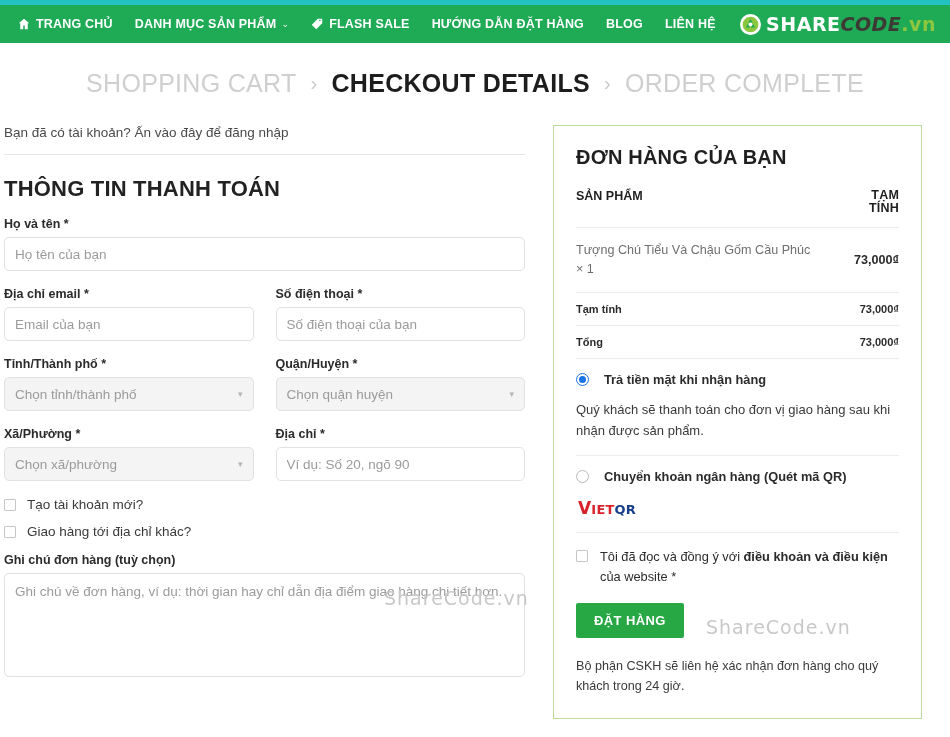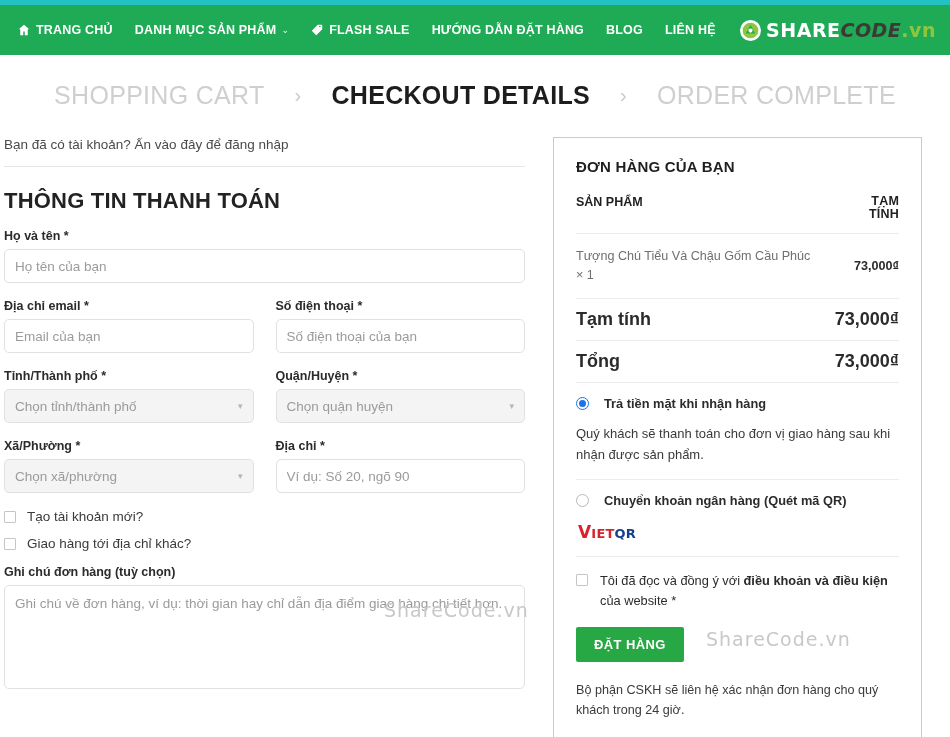--- a/index.html
+++ b/index.html
@@ -7,21 +7,21 @@
     margin: 0; padding: 0;
     width: 950px; height: 737px;
     background: #ffffff;
     font-family: "Liberation Sans", sans-serif;
     overflow: hidden;
   }
 
   
   #topstrip { height: 5px; background: #23c2c2; }
   #navbar {
-    height: 50px;
+    height: 38px;
     background: #1faa55;
     display: flex;
     align-items: center;
     padding-left: 18px;
     position: relative;
   }
   .nav-item {
     color: #ffffff;
     font-size: 12.5px;
     font-weight: bold;
@@ -57,21 +57,21 @@
     font-family: "DejaVu Sans", sans-serif;
   }
   .bt-share { color: #ffffff; }
   .bt-code  { color: #3d3a36; font-style: italic; }
   .bt-vn    { color: #8dc63f; }
 
   
   #breadcrumb {
     margin-top: 26px;
     display: flex; align-items: center; justify-content: center;
-    gap: 30px;
+    gap: 14px;
     font-size: 25px;
     letter-spacing: .3px;
   }
   .bc-step { color: #cfcfcf; }
   .bc-step.active { color: #1d1d1d; font-weight: bold; }
   .bc-sep { color: #c9c9c9; font-size: 20px; }
 
   
   #content {
     position: relative;
@@ -157,21 +157,21 @@
   }
 
   
   #orderbox {
     border: 1px solid #bcd9a0;
     background: #ffffff;
     padding: 20px 22px 22px 22px;
     min-height: 552px;
   }
   .ob-title {
-    font-size: 15px; font-weight: bold; color: #1f1f1f;
+    font-size: 20px; font-weight: bold; color: #1f1f1f;
     letter-spacing: .2px;
     margin-bottom: 20px;
   }
   .ob-head {
     display: flex; align-items: flex-start; justify-content: space-between;
     font-size: 12.5px; font-weight: bold; color: #1f1f1f;
     padding-bottom: 12px;
   }
   .ob-head .r { text-align: right; line-height: 1.05; letter-spacing: .2px; }
   .ob-line { border-top: 1px solid #ececec; }
@@ -180,21 +180,21 @@
     display: flex; align-items: center; justify-content: space-between;
     padding: 13px 0;
     gap: 12px;
   }
   .ob-item .nm { font-size: 12.6px; color: #6f6f6f; line-height: 1.5; }
   .ob-item .pr { font-size: 12.6px; font-weight: bold; color: #2b2b2b; white-space: nowrap; }
 
   .ob-row {
     display: flex; align-items: flex-end; justify-content: space-between;
     padding: 10px 0;
-    font-size: 18px;
+    font-size: 11px;
   }
   .ob-row .k { font-weight: bold; color: #2b2b2b; }
   .ob-row .v { font-weight: bold; color: #2b2b2b; }
 
   .pay-opt {
     display: flex; align-items: center;
     padding: 13px 0 6px 0;
     font-size: 12.8px;
     font-weight: bold;
     color: #2b2b2b;

